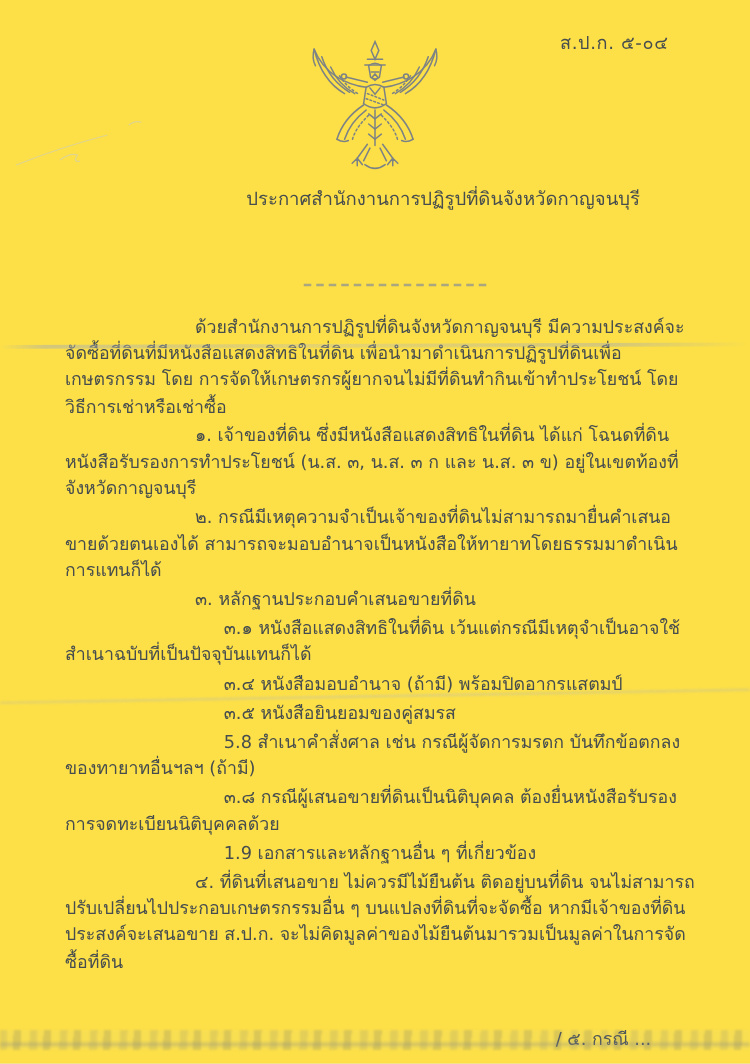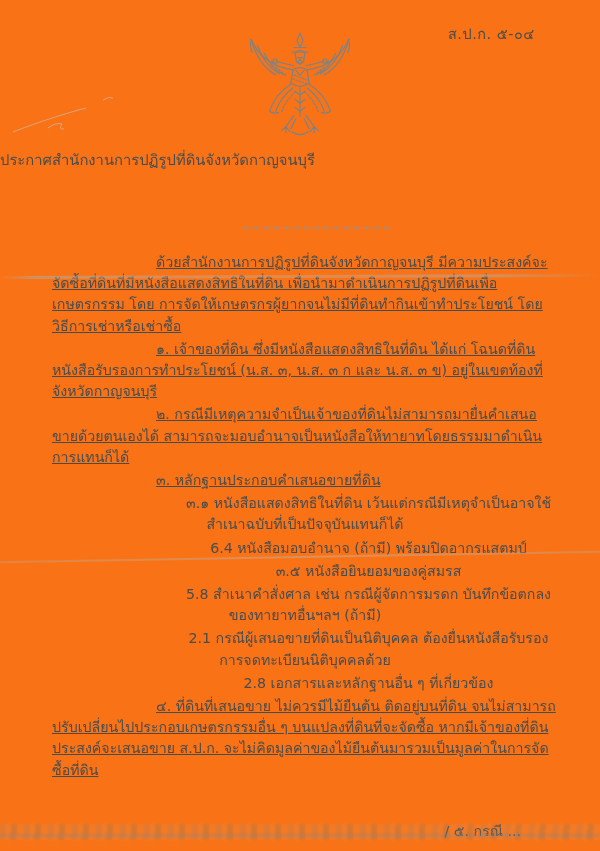--- a/index.html
+++ b/index.html
@@ -1,45 +1,45 @@
 <!DOCTYPE html>
 <html><head>
 <meta charset="utf-8">
 <style>
   html,body{margin:0;padding:0;background:#e8e8e8;}
   .page{
     position:relative;
     width:600px;height:851px;
     margin:0 auto;
-    background:#f97316;
+    background:#fde047;
     font-family:"DejaVu Sans",sans-serif;
     color:#474d4f;
     overflow:hidden;
   }
   .doc-code{
     position:absolute;top:22px;left:448px;
     font-size:14.5px;letter-spacing:.5px;white-space:nowrap;
   }
   .emblem{position:absolute;left:229px;top:31px;width:142px;height:106px;}
   .emblem svg{width:100%;height:100%;}
   .title-block{
     position:absolute;top:146px;left:0;width:512px;
-    text-align:left;font-size:14.8px;line-height:27px;
+    text-align:right;font-size:14.8px;line-height:27px;
   }
   .separator{
     position:absolute;top:227px;left:243px;width:146px;height:0;
     border-top:2px dashed #8d9394;opacity:.75;
   }
   .content{
     position:absolute;left:52px;top:252px;width:506px;
     font-size:14.2px;line-height:21.2px;
   }
   .content .para{margin:0 0 2px 0;}
-  .indent{text-indent:104px;text-decoration:underline;}
-  .sub{text-indent:127px;text-align:center;}
+  .indent{text-indent:104px;}
+  .sub{text-indent:127px;}
   .page-footer{
     position:absolute;top:820px;right:79px;
     font-size:14.2px;white-space:nowrap;
   }
   
   .crease{position:absolute;pointer-events:none;}
   .crease-1{
     top:275px;left:0;width:600px;height:3px;
     background:linear-gradient(90deg,rgba(168,174,176,0) 0%,rgba(168,174,176,.5) 6%,rgba(182,187,189,.32) 45%,rgba(168,174,176,.48) 82%,rgba(168,174,176,0) 100%);
     filter:blur(.6px);transform:rotate(-.2deg);
@@ -128,25 +128,25 @@
   </div>
 
   <div class="separator"></div>
 
   <div class="content">
     <p class="para indent">ด้วยสำนักงานการปฏิรูปที่ดินจังหวัดกาญจนบุรี มีความประสงค์จะจัดซื้อที่ดินที่มีหนังสือแสดงสิทธิในที่ดิน เพื่อนำมาดำเนินการปฏิรูปที่ดินเพื่อเกษตรกรรม โดย การจัดให้เกษตรกรผู้ยากจนไม่มีที่ดินทำกินเข้าทำประโยชน์ โดยวิธีการเช่าหรือเช่าซื้อ</p>
     <p class="para indent">๑. เจ้าของที่ดิน ซึ่งมีหนังสือแสดงสิทธิในที่ดิน ได้แก่ โฉนดที่ดิน หนังสือรับรองการทำประโยชน์ (น.ส. ๓, น.ส. ๓ ก และ น.ส. ๓ ข) อยู่ในเขตท้องที่ จังหวัดกาญจนบุรี</p>
     <p class="para indent">๒. กรณีมีเหตุความจำเป็นเจ้าของที่ดินไม่สามารถมายื่นคำเสนอขายด้วยตนเองได้ สามารถจะมอบอำนาจเป็นหนังสือให้ทายาทโดยธรรมมาดำเนินการแทนก็ได้</p>
     <p class="para indent">๓. หลักฐานประกอบคำเสนอขายที่ดิน</p>
     <p class="para sub">๓.๑ หนังสือแสดงสิทธิในที่ดิน เว้นแต่กรณีมีเหตุจำเป็นอาจใช้สำเนาฉบับที่เป็นปัจจุบันแทนก็ได้</p>
-    <p class="para sub">6.4 หนังสือมอบอำนาจ (ถ้ามี) พร้อมปิดอากรแสตมป์</p>
+    <p class="para sub">๓.๔ หนังสือมอบอำนาจ (ถ้ามี) พร้อมปิดอากรแสตมป์</p>
     <p class="para sub">๓.๕ หนังสือยินยอมของคู่สมรส</p>
     <p class="para sub">5.8 สำเนาคำสั่งศาล เช่น กรณีผู้จัดการมรดก บันทึกข้อตกลงของทายาทอื่นฯลฯ (ถ้ามี)</p>
-    <p class="para sub">2.1 กรณีผู้เสนอขายที่ดินเป็นนิติบุคคล ต้องยื่นหนังสือรับรองการจดทะเบียนนิติบุคคลด้วย</p>
-    <p class="para sub">2.8 เอกสารและหลักฐานอื่น ๆ ที่เกี่ยวข้อง</p>
+    <p class="para sub">๓.๘ กรณีผู้เสนอขายที่ดินเป็นนิติบุคคล ต้องยื่นหนังสือรับรองการจดทะเบียนนิติบุคคลด้วย</p>
+    <p class="para sub">1.9 เอกสารและหลักฐานอื่น ๆ ที่เกี่ยวข้อง</p>
     <p class="para indent">๔. ที่ดินที่เสนอขาย ไม่ควรมีไม้ยืนต้น ติดอยู่บนที่ดิน จนไม่สามารถปรับเปลี่ยนไปประกอบเกษตรกรรมอื่น ๆ บนแปลงที่ดินที่จะจัดซื้อ หากมีเจ้าของที่ดินประสงค์จะเสนอขาย ส.ป.ก. จะไม่คิดมูลค่าของไม้ยืนต้นมารวมเป็นมูลค่าในการจัดซื้อที่ดิน</p>
   </div>
 
   <div class="page-footer">/ ๕. กรณี ...</div>
 
   <div class="crease crease-1"></div>
   <div class="crease crease-2"></div>
   <div class="scan-noise"></div>
   <div class="scan-noise-line"></div>
 

